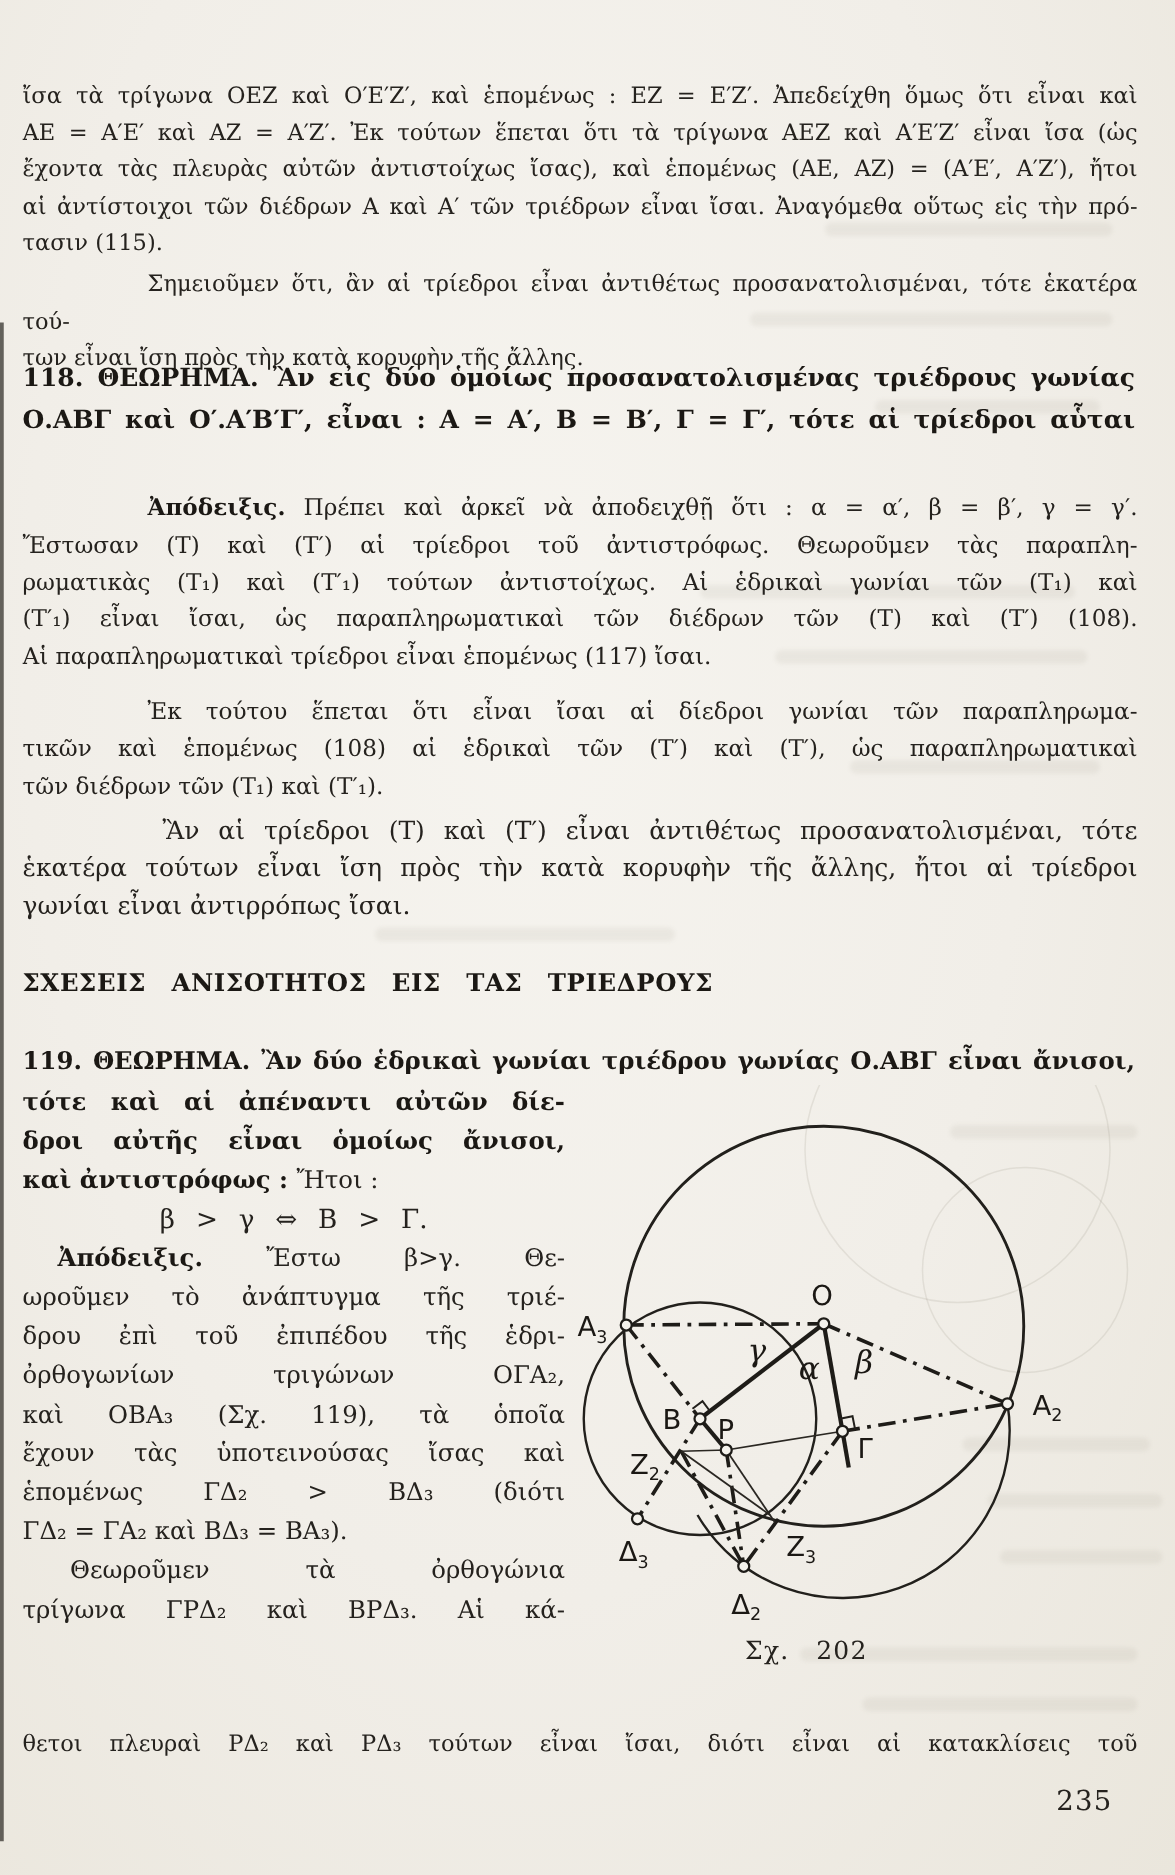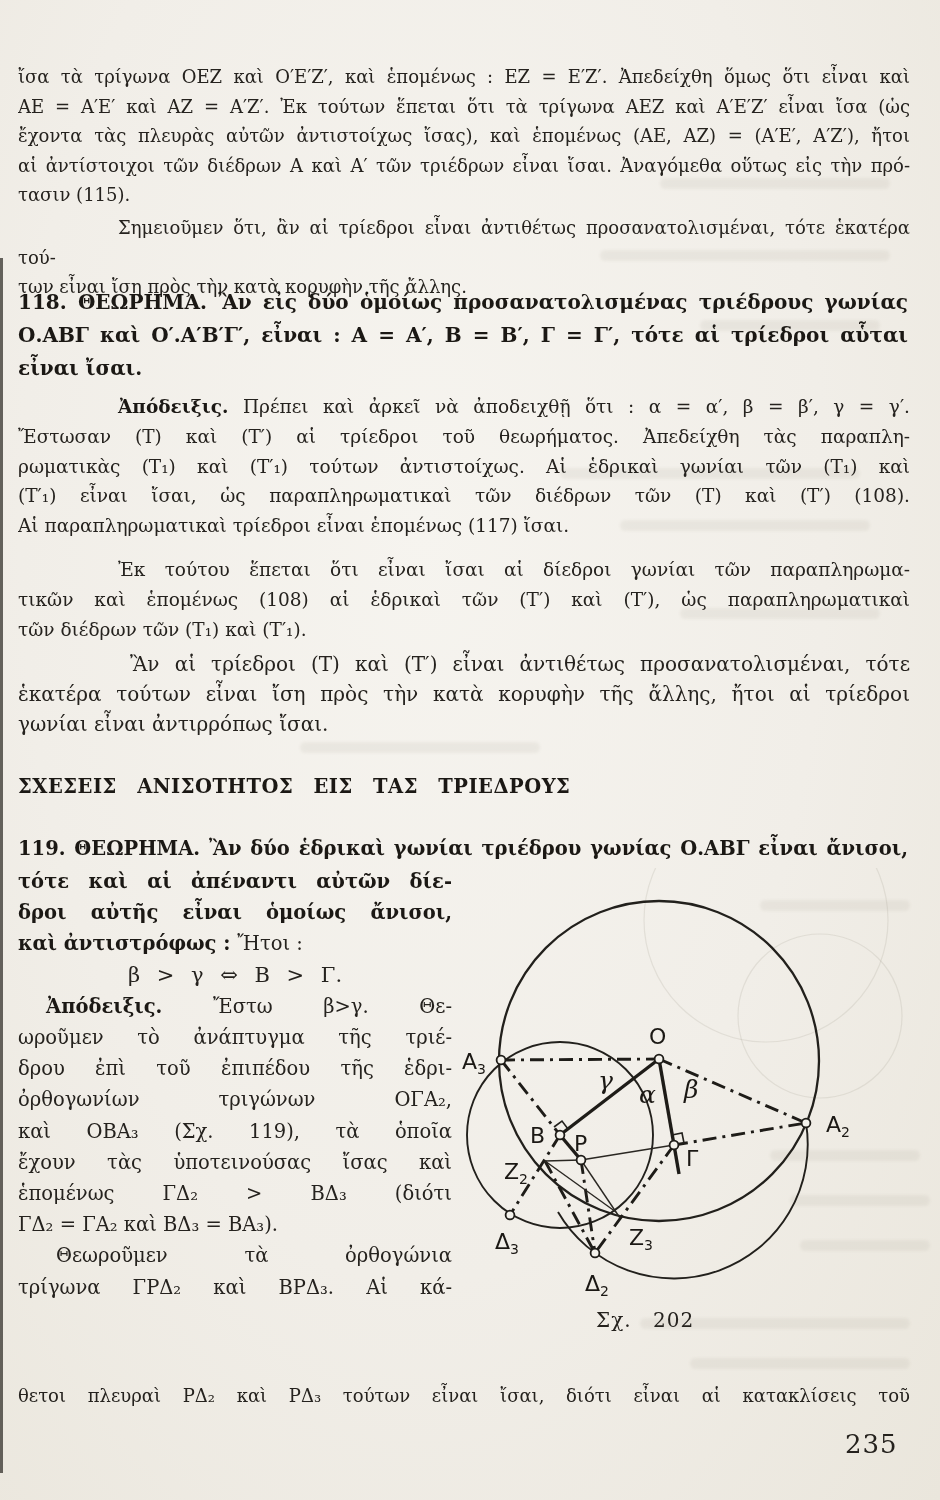--- a/index.html
+++ b/index.html
@@ -18,21 +18,21 @@
   .intro   {left:18px;top:62px;width:892px;font-size:18px;line-height:29.6px;}
   .note    {left:18px;top:213px;width:892px;font-size:18px;line-height:29.6px;}
   .thm118  {left:18px;top:286px;width:890px;font-size:20px;line-height:33px;}
   .apod118 {left:18px;top:392px;width:892px;font-size:18.5px;line-height:29.8px;}
   .ektoutou{left:18px;top:555px;width:892px;font-size:18.5px;line-height:29.8px;}
   .anai    {left:18px;top:650px;width:892px;font-size:20px;line-height:29.8px;}
   .sxeseis {left:18px;top:775px;font-size:19.5px;font-weight:bold;color:#1b1814;word-spacing:13px;letter-spacing:.5px;}
   .thm119l1{left:18px;top:834px;width:890px;font-size:19.5px;line-height:30px;}
   .leftcol {left:18px;top:866px;width:434px;font-size:19.5px;line-height:31.2px;}
   .lastline{left:18px;top:1381px;width:892px;font-size:18px;line-height:30px;}
-  .pagenum {left:845px;top:1429px;font-size:26px;letter-spacing:1px;}
+  .pagenum {left:845px;top:1429px;font-size:22px;letter-spacing:1px;}
 
   .figwrap{left:448px;top:868px;width:492px;height:478px;}
   .figcap{position:absolute;left:148px;top:440px;font-size:20px;word-spacing:14px;letter-spacing:1px;}
 
   svg{position:absolute;left:0;top:0;}
   .fig-circle{fill:none;stroke:#22201c;stroke-width:2.3;}
   .fig-circle2{fill:none;stroke:#22201c;stroke-width:1.9;}
   .fig-arc{fill:none;stroke:#22201c;stroke-width:1.9;}
   .fig-dashdot{stroke:#1e1c18;stroke-width:2.9;stroke-dasharray:14 6 3 6;}
   .fig-thick{stroke:#1e1c18;stroke-width:3.4;}
@@ -79,26 +79,25 @@
     </div>
 
   <div class="block note">
       <div class="line" style="text-indent: 100px;"><span>Σημειοῦμεν ὅτι, ἂν αἱ τρίεδροι εἶναι ἀντιθέτως προσανατολισμέναι, τότε ἑκατέρα τού-</span></div>
       <div class="line end"><span>των εἶναι ἴση πρὸς τὴν κατὰ κορυφὴν τῆς ἄλλης.</span></div>
     </div>
 
   <div class="block thm118 boldall">
       <div class="line"><span>118. ΘΕΩΡΗΜΑ. Ἂν εἰς δύο ὁμοίως προσανατολισμένας τριέδρους γωνίας</span></div>
       <div class="line"><span>Ο.ΑΒΓ καὶ Ο′.Α′Β′Γ′, εἶναι : Α = Α′, Β = Β′, Γ = Γ′, τότε αἱ τρίεδροι αὗται</span></div>
-      <div class="line end"><span>εἶναι ἴσαι.</span></div>
     </div>
 
   <div class="block apod118">
       <div class="line" style="text-indent: 100px;"><span class="b">Ἀπόδειξις.</span><span> Πρέπει καὶ ἀρκεῖ νὰ ἀποδειχθῇ ὅτι : α = α′, β = β′, γ = γ′.</span></div>
-      <div class="line"><span>Ἔστωσαν (Τ) καὶ (Τ′) αἱ τρίεδροι τοῦ θεωρήματος. Ἀπεδείχθη τὰς παραπλη-</span></div>
+      <div class="line"><span>Ἔστωσαν (Τ) καὶ (Τ′) αἱ τρίεδροι τοῦ ἀντιστρόφως. Θεωροῦμεν τὰς παραπλη-</span></div>
       <div class="line"><span>ρωματικὰς (Τ₁) καὶ (Τ′₁) τούτων ἀντιστοίχως. Αἱ ἑδρικαὶ γωνίαι τῶν (Τ₁) καὶ</span></div>
       <div class="line"><span>(Τ′₁) εἶναι ἴσαι, ὡς παραπληρωματικαὶ τῶν διέδρων τῶν (Τ) καὶ (Τ′) (108).</span></div>
       <div class="line end"><span>Αἱ παραπληρωματικαὶ τρίεδροι εἶναι ἑπομένως (117) ἴσαι.</span></div>
     </div>
 
   <div class="block ektoutou">
       <div class="line" style="text-indent: 100px;"><span>Ἐκ τούτου ἕπεται ὅτι εἶναι ἴσαι αἱ δίεδροι γωνίαι τῶν παραπληρωμα-</span></div>
       <div class="line"><span>τικῶν καὶ ἑπομένως (108) αἱ ἑδρικαὶ τῶν (Τ′) καὶ (Τ′), ὡς παραπληρωματικαὶ</span></div>
       <div class="line end"><span>τῶν διέδρων τῶν (Τ₁) καὶ (Τ′₁).</span></div>
     </div>

